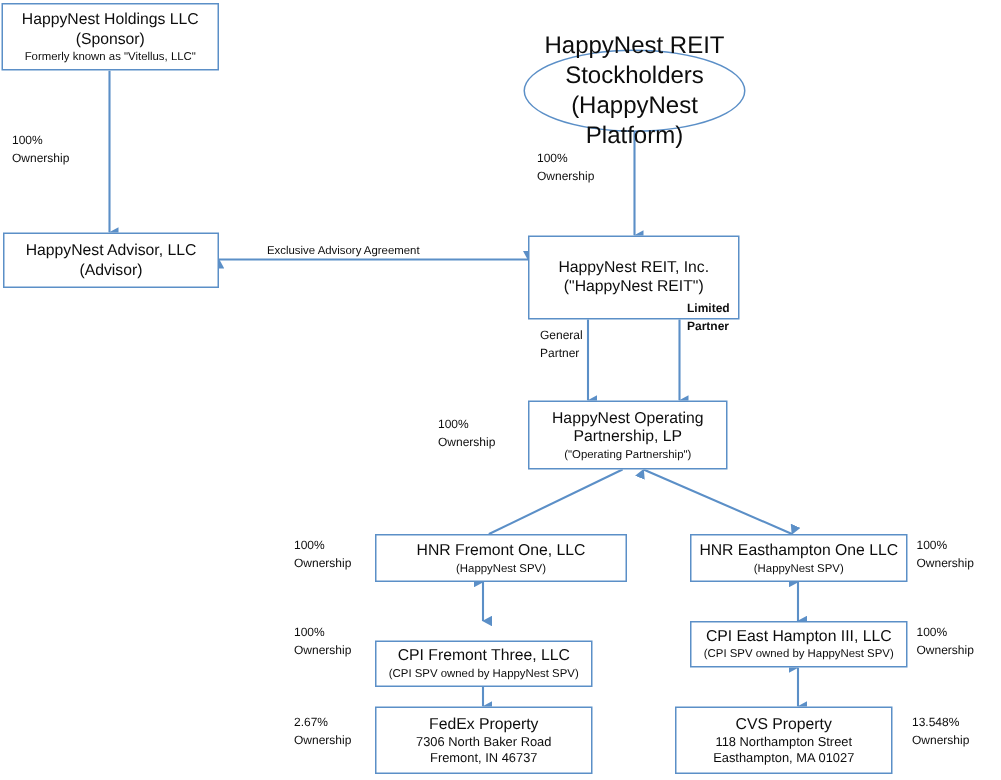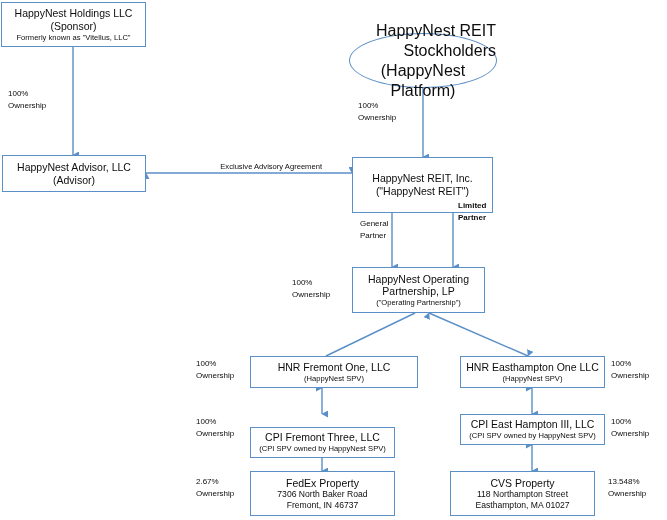--- a/index.html
+++ b/index.html
@@ -19,30 +19,30 @@
     text-align:center;line-height:1.22;
   }
   .node .l1{font-size:10.5px;text-align:center;}
   .node .l2{font-size:10.5px;}
   .node .sub{font-size:7.6px;}
   .node .addr{font-size:8.6px;}
 
   .oval{
     position:absolute;box-sizing:border-box;
     background:#ffffff;border:1px solid #5b8fc7;border-radius:50%;
-    display:flex;flex-direction:column;align-items:flex-end;justify-content:center;
+    display:flex;flex-direction:column;align-items:center;justify-content:center;
     text-align:center;line-height:1.25;
   }
 
   .lbl{
     position:absolute;text-align:left;font-size:8px;line-height:1.35;
     color:#0d0d0d;white-space:nowrap;
   }
   .lbl.two{line-height:1.45;}
-  .lbl-wide{position:absolute;text-align:right;font-size:7.6px;white-space:nowrap;}
+  .lbl-wide{position:absolute;text-align:left;font-size:7.6px;white-space:nowrap;}
 </style>
 </head>
 <body>
 
 <div id="canvas">
 
   <svg class="lines" viewBox="0 0 667 520">
     <defs>
       <marker id="ar-down" markerWidth="7" markerHeight="7" refX="3.5" refY="6" orient="auto" markerUnits="userSpaceOnUse">
         <path d="M0,0 L7,0 L3.5,6.5 Z" fill="#5b8fc7"></path>

